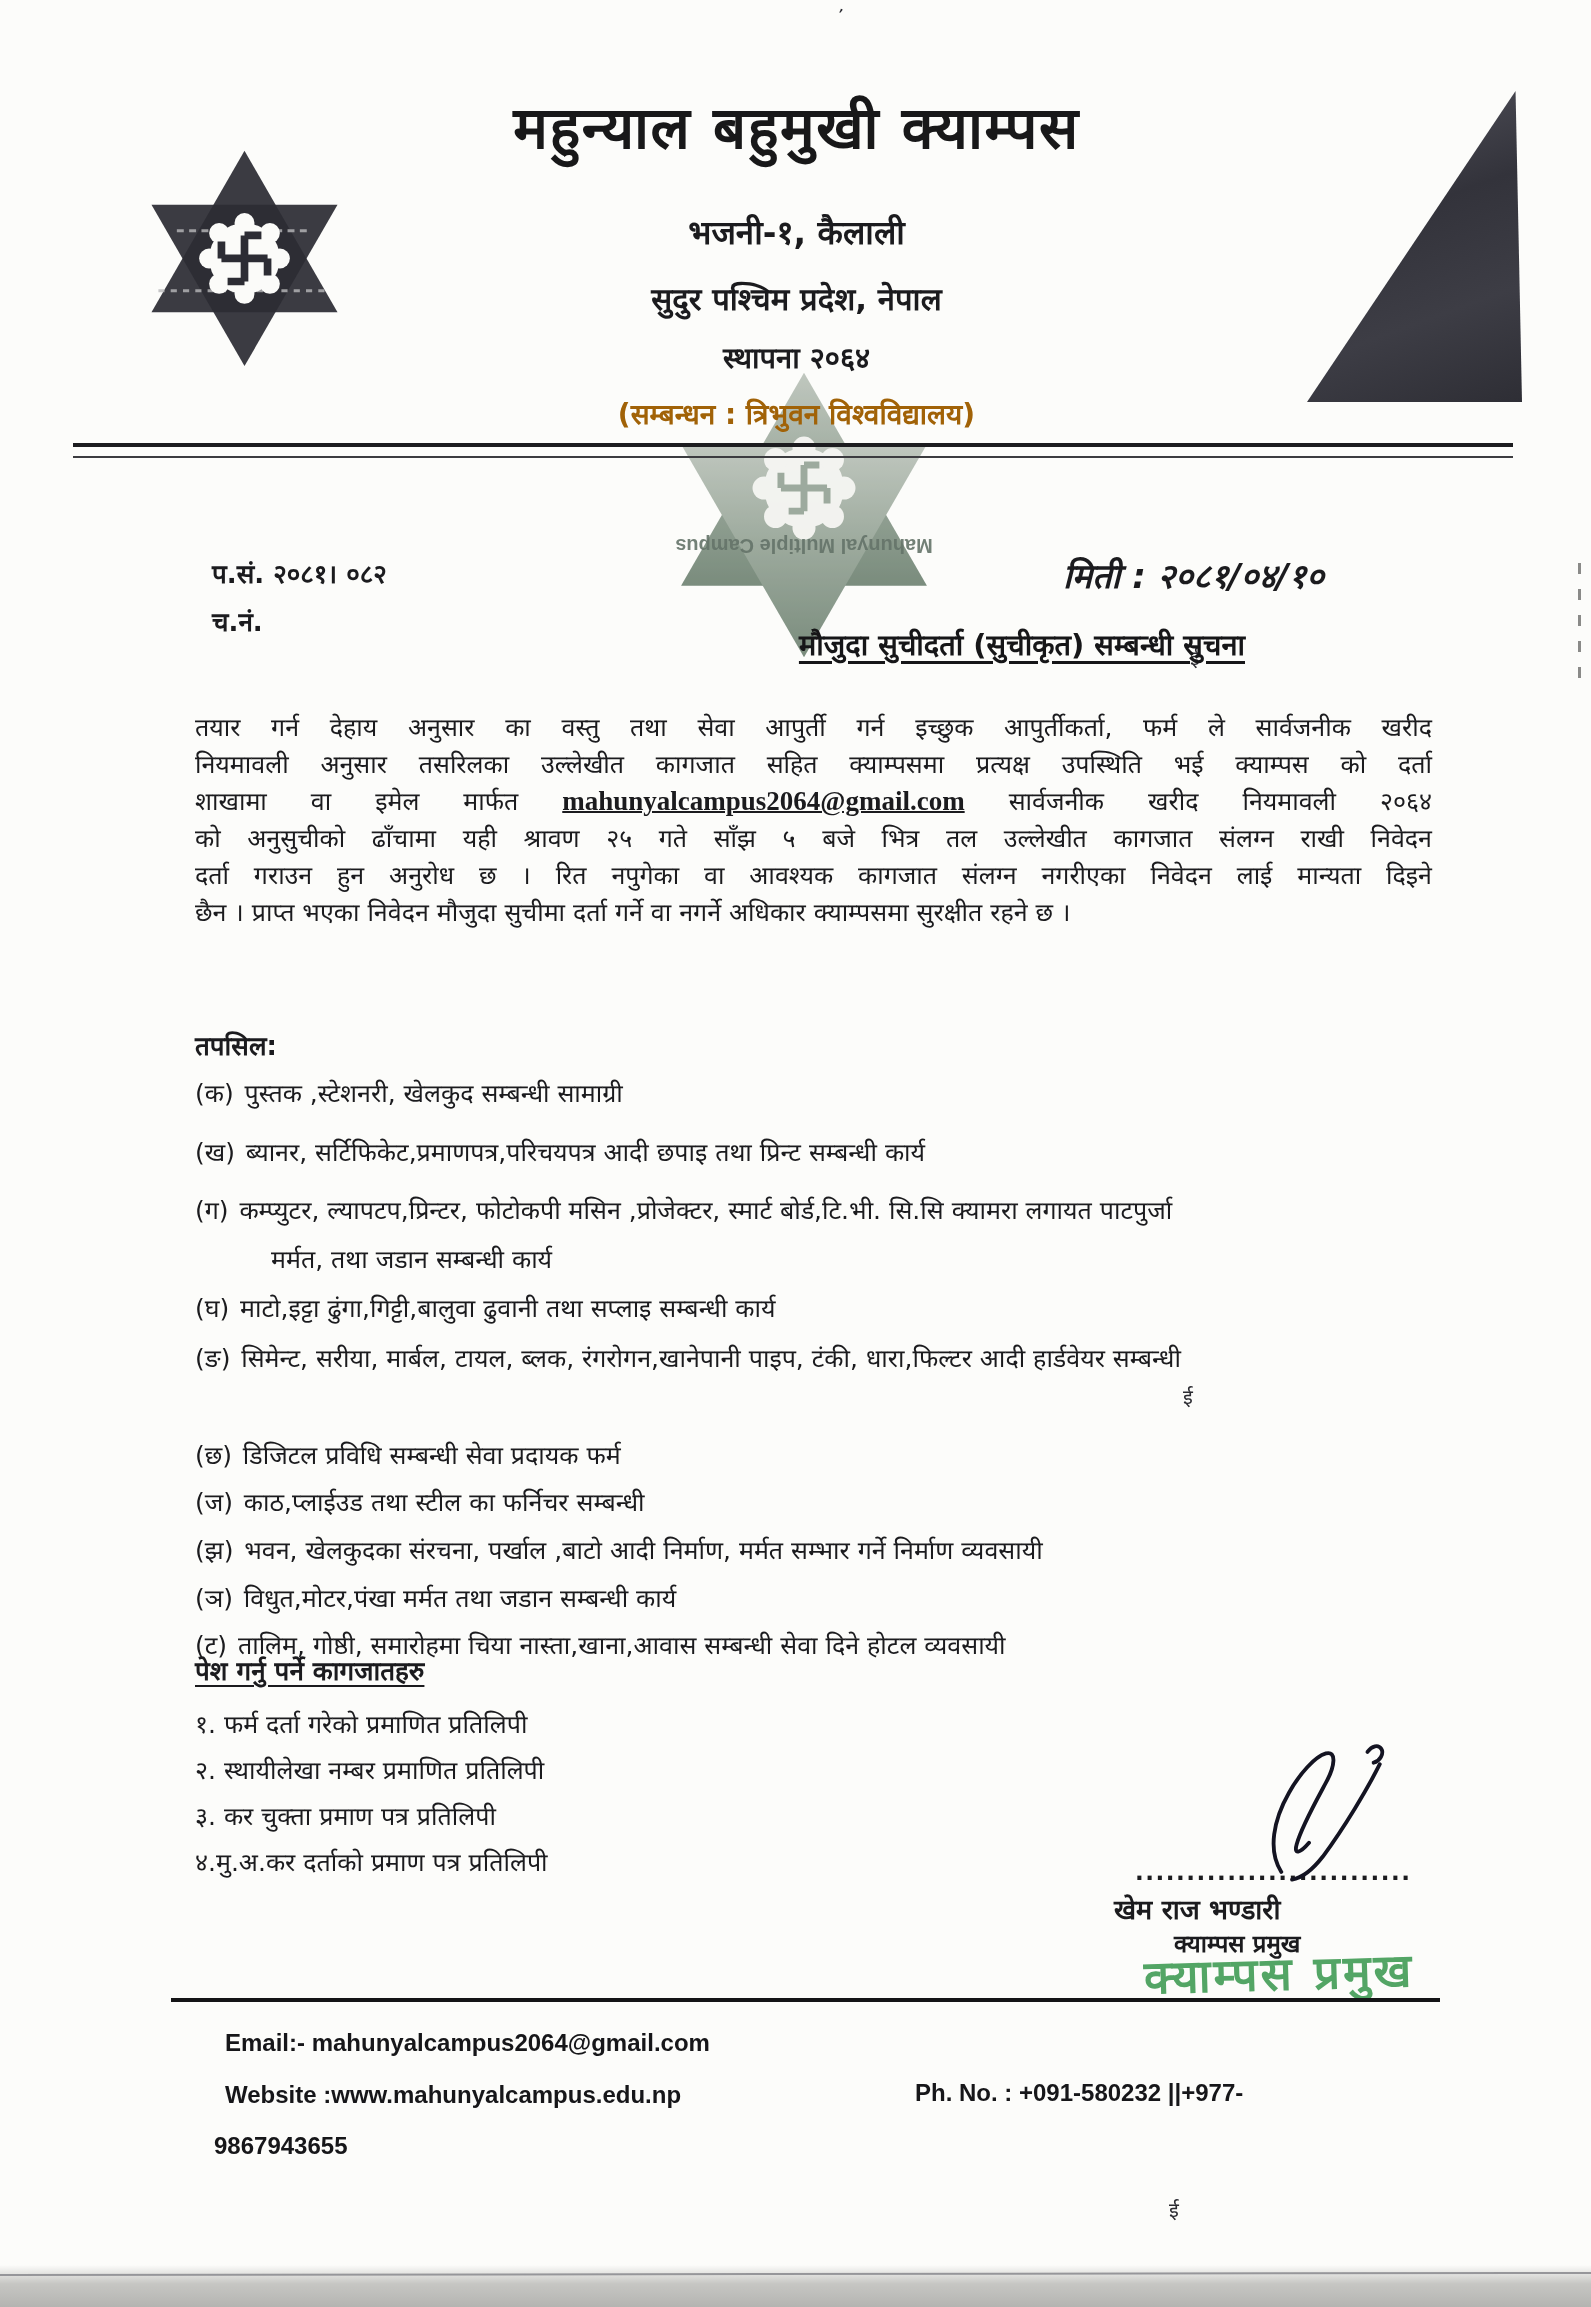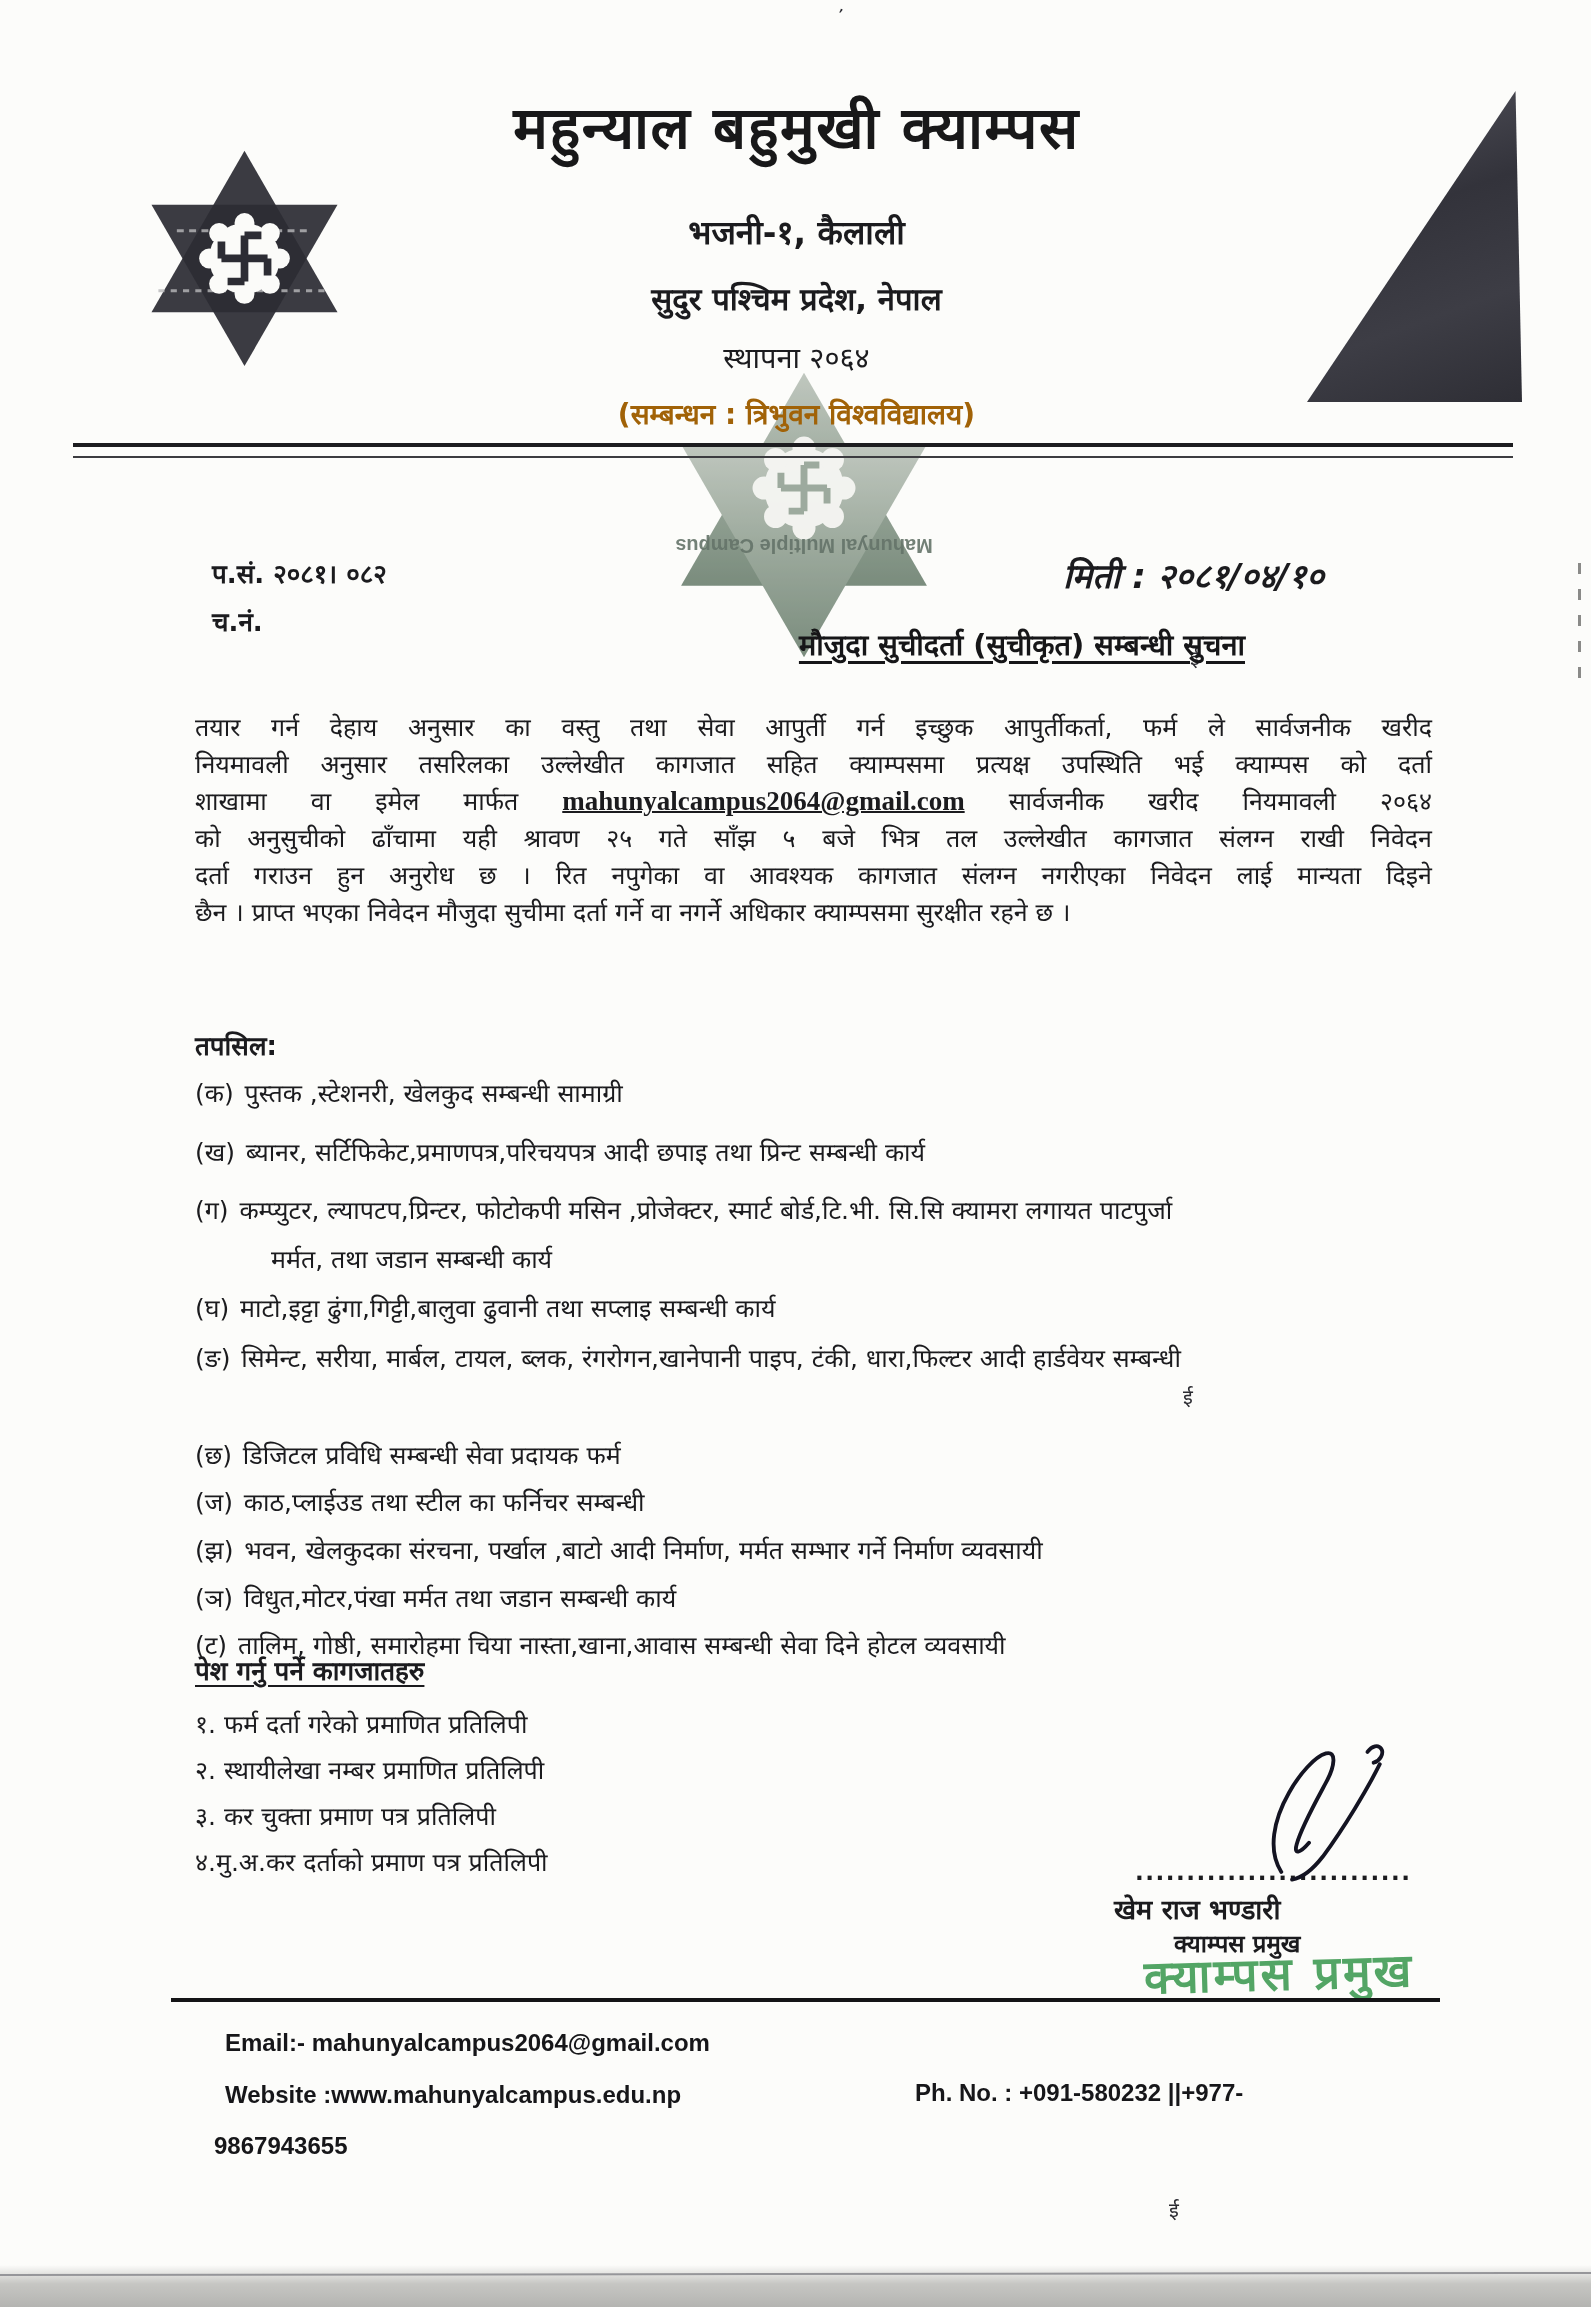--- a/index.html
+++ b/index.html
@@ -6,21 +6,21 @@
   .page{
     position:relative; width:1592px; height:2307px; margin:0 auto;
     background:#fcfcfa; overflow:hidden;
     font-family:"DejaVu Sans", sans-serif; color:#1b1b1e;
   }
   
   .header-block{position:absolute; left:331px; top:0; width:931px; text-align:center; z-index:3;}
   .campus-name{position:absolute; left:0; right:0; top:86px; font-size:58px; font-weight:700; letter-spacing:1.5px; color:#181819;}
   .h-address{position:absolute; left:0; right:0; top:209px; font-size:33px; font-weight:700;}
   .h-province{position:absolute; left:0; right:0; top:277px; font-size:31px; font-weight:700;}
-  .h-estab{position:absolute; left:0; right:0; top:337px; font-size:29px; font-weight:400;}
+  .h-estab{position:absolute; left:0; right:0; top:337px; font-size:29px; font-weight:700;}
   .h-affil{position:absolute; left:0; right:0; top:394px; font-size:28px; font-weight:700; color:#a16207;}
   
   .logo{position:absolute; left:129px; top:137px; width:231px; height:246px; z-index:2;}
   
   .corner-triangle{
     position:absolute; left:1307px; top:91px; width:215px; height:311px; z-index:2;
     clip-path:polygon(97% 0, 100% 100%, 0 100%);
     background:linear-gradient(160deg,#55555e 0%,#33333b 40%,#3d3d45 70%,#2e2e35 100%);
   }
   

